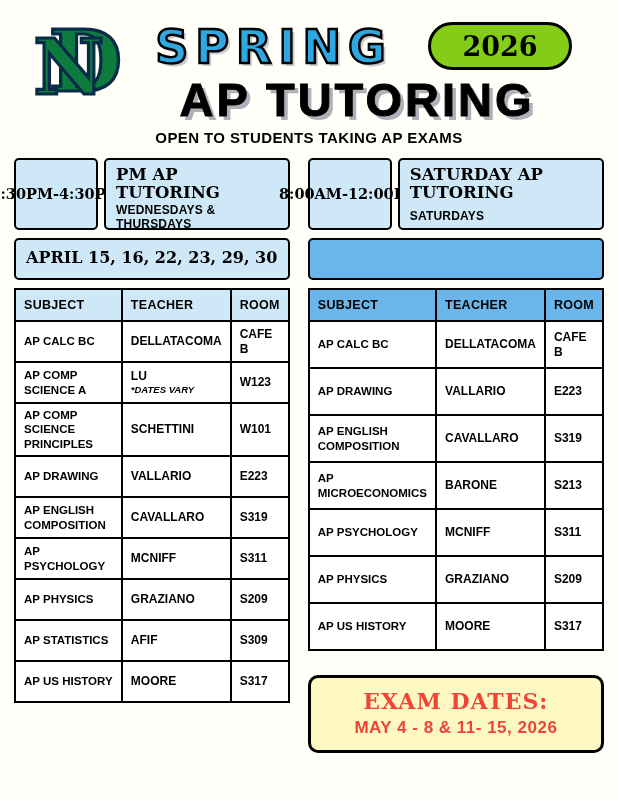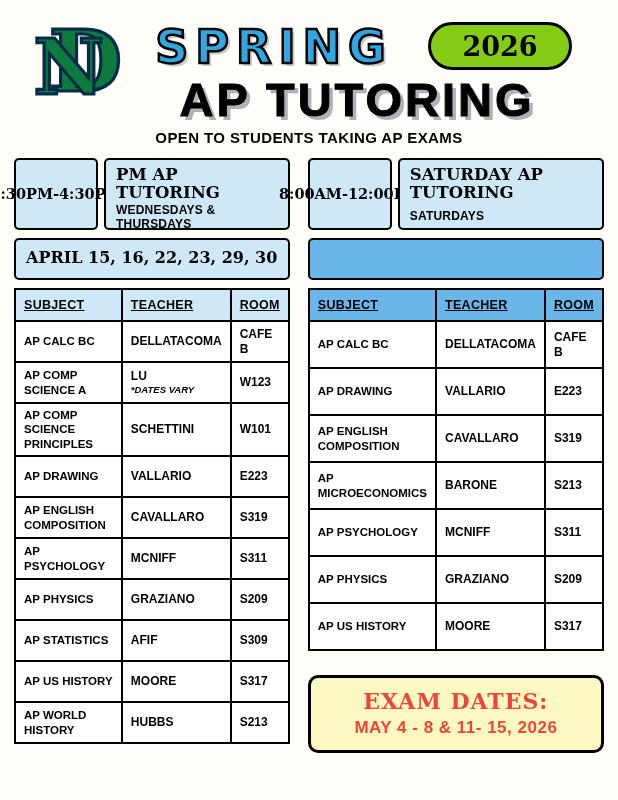--- a/index.html
+++ b/index.html
@@ -92,21 +92,21 @@
 
   
   table {
     margin-top:8px; width:100%;
     border-collapse:collapse;
     background:#fff;
   }
   th, td { border:2px solid #000; padding:4px 8px; vertical-align:middle; }
   th {
     text-align:left; font-size:12.5px; font-weight:bold;
-    text-decoration:underline; letter-spacing:0.3px;
+    letter-spacing:0.3px;
     height:32px;
   }
   .pm-table th { background:#cfe8f8; }
   .sat-table th { background:#6ab5e9; }
   td { font-weight:bold; font-size:12px; line-height:1.25; }
   td.subject { font-size:11.5px; width:40%; }
   td.teacher { width:39%; }
   td.room { width:21%; }
   .pm-table td { height:41px; }
   .sat-table td { height:47px; }
@@ -219,25 +219,20 @@
           <tr>
             <td class="subject">AP STATISTICS</td>
             <td class="teacher">AFIF</td>
             <td class="room">S309</td>
           </tr>
           <tr>
             <td class="subject">AP US HISTORY</td>
             <td class="teacher">MOORE</td>
             <td class="room">S317</td>
           </tr>
-          <tr>
-            <td class="subject">AP WORLD HISTORY</td>
-            <td class="teacher">HUBBS</td>
-            <td class="room">S213</td>
-          </tr>
         </tbody>
       </table>
     </section>
 
     <section class="col">
 
       <div class="row1">
         <div class="box time-box">
           <span>8:00AM</span>
           <span>-</span>

